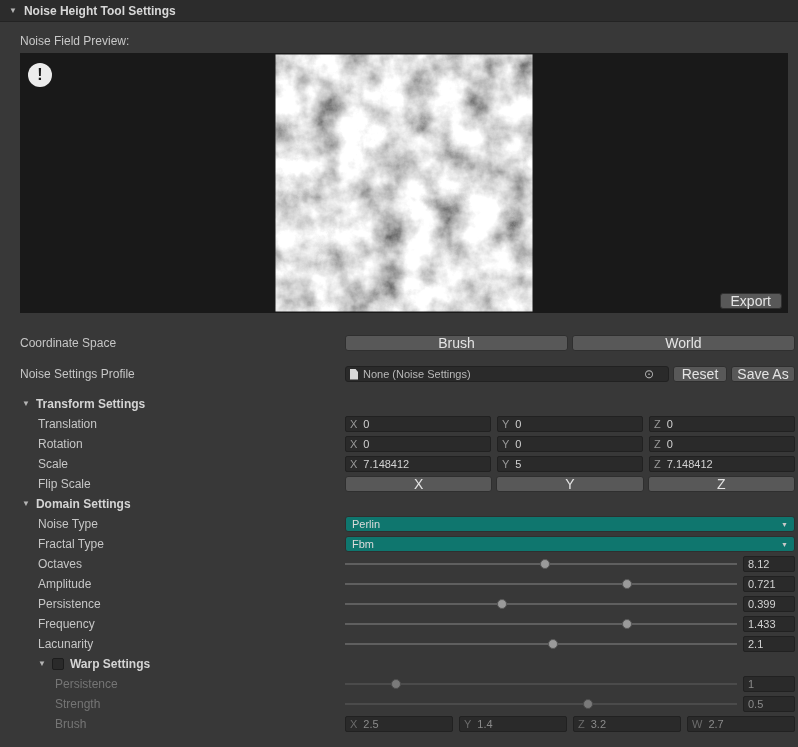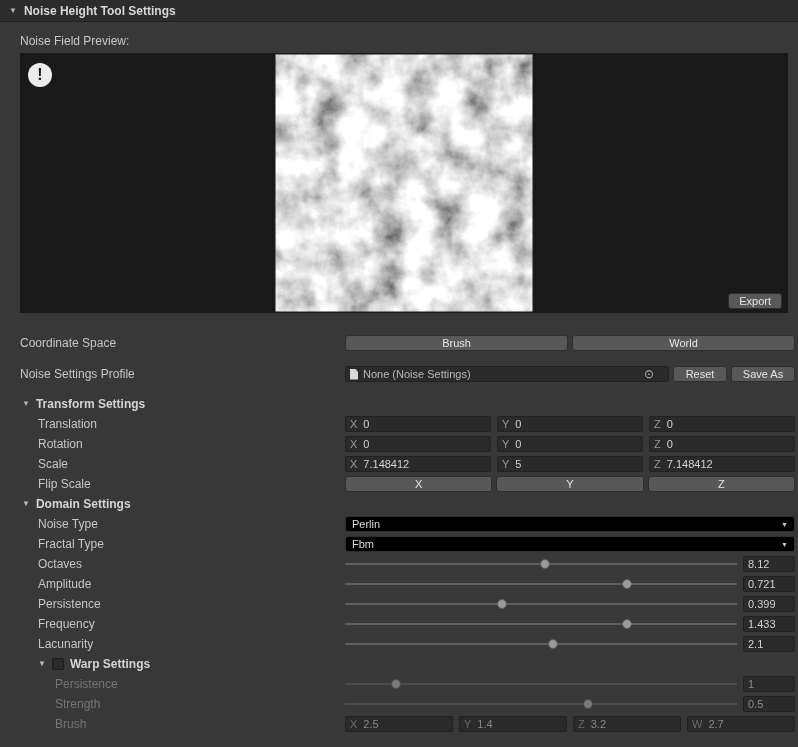--- a/index.html
+++ b/index.html
@@ -24,21 +24,21 @@
   }
   .noise-img { position: absolute; left: 50%; top: 50%; transform: translate(-50%,-50%); display: block; }
   .warn {
     position: absolute; left: 8px; top: 10px; width: 24px; height: 24px;
     border-radius: 50%; background: #ececec; color: #1a1a1a;
     font-weight: bold; font-size: 16px; display: flex; align-items: center; justify-content: center;
   }
   .btn {
     background: #585858; border: 1px solid #2f2f2f; border-radius: 3px;
     color: #e4e4e4; height: 16px; display: flex; align-items: center; justify-content: center;
-    font-size: 11px; padding: 0 8px; cursor: default; white-space: nowrap;
+    font-size: 14px; padding: 0 8px; cursor: default; white-space: nowrap;
   }
   .export-btn { position: absolute; right: 6px; bottom: 4px; padding: 0 10px; }
   .row { display: flex; align-items: center; height: 20px; padding: 0 3px 0 20px; }
   .row .label { width: 325px; flex: none; color: #c6c6c6; }
   .label.indent1 { padding-left: 18px; }
   .label.indent2 { padding-left: 35px; }
   .controls { flex: 1; display: flex; align-items: center; min-width: 0; }
   .controls.gap4 { gap: 4px; }
   .controls.gap6 { gap: 6px; }
   .grow { flex: 1; }
@@ -48,21 +48,21 @@
     color: #d2d2d2; font-size: 11px; overflow: hidden; white-space: nowrap;
   }
   .axis-group { flex: 1; min-width: 0; display: flex; }
   .axis-group .field { flex: 1; }
   .prefix { color: #999999; margin-right: 6px; flex: none; }
   .section-row { display: flex; align-items: center; height: 20px; padding-left: 22px; gap: 6px; }
   .section-row.deep { padding-left: 38px; }
   .section-title { font-weight: bold; color: #d4d4d4; }
   .checkbox { width: 12px; height: 12px; background: #2a2a2a; border: 1px solid #1c1c1c; border-radius: 2px; flex: none; }
   .dropdown {
-    flex: 1; background: #000000; border: 1px solid #2f2f2f; border-radius: 3px;
+    flex: 1; background: #0f766e; border: 1px solid #2f2f2f; border-radius: 3px;
     height: 16px; display: flex; align-items: center; padding: 0 6px;
     color: #dcdcdc; font-size: 11px; justify-content: flex-end;
   }
   .dropdown .arrow { margin-left: auto; font-size: 7px; color: #c8c8c8; }
   .slider { flex: 1; position: relative; height: 16px; margin-right: 6px; }
   .slider .track { position: absolute; left: 0; right: 0; top: 7px; height: 2px; background: #5f5f5f; }
   .slider .thumb {
     position: absolute; top: 3px; width: 10px; height: 10px; border-radius: 50%;
     background: #9a9a9a; border: 1px solid #585858;
   }

